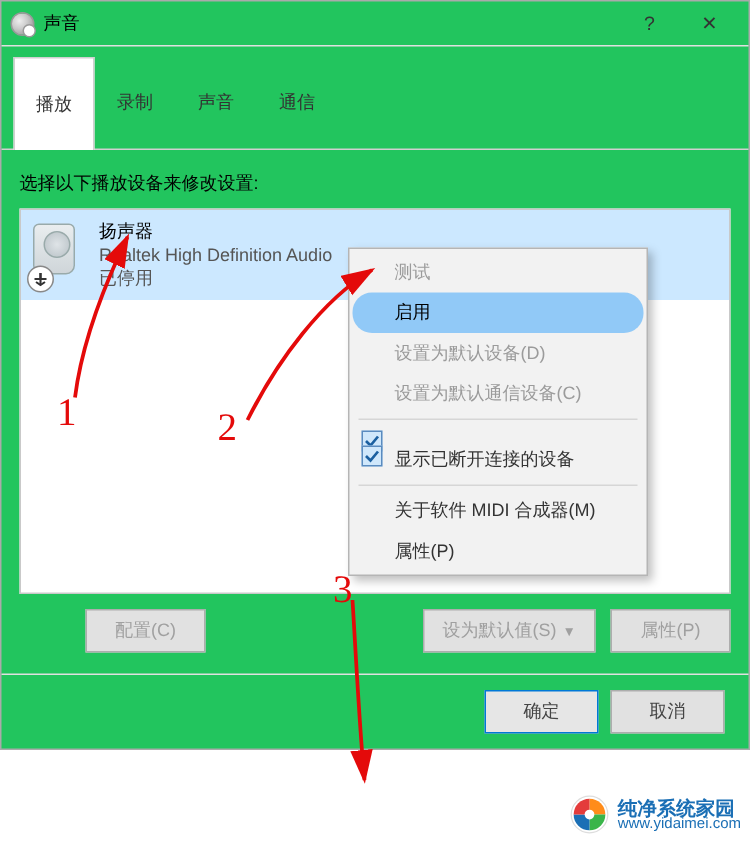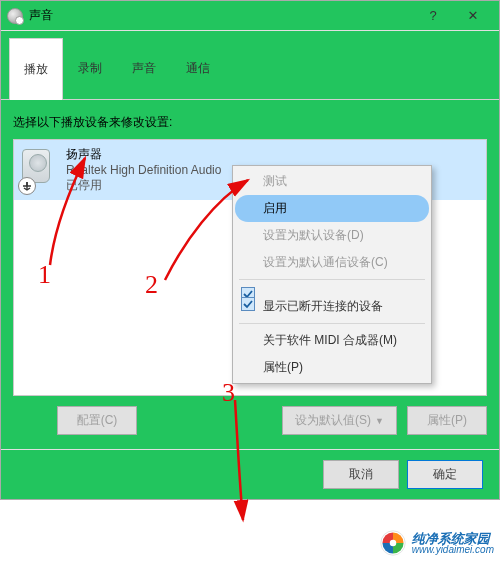--- a/index.html
+++ b/index.html
@@ -52,21 +52,21 @@
 
   .dlg-buttons { display:flex; justify-content:flex-end; padding:10px 16px; border-top:1px solid #e0e0e0; gap:8px; }
   .dlg-buttons .btn { min-width:76px; }
 
   
   .anno { position:absolute; pointer-events:none; z-index:50; }
   .anno-num { color:#e40a0a; font-family: "Comic Sans MS", cursive; font-size:26px; font-weight:500; }
   .arrow-svg { position:absolute; }
 
   
-  .watermark { position:absolute; right:6px; bottom:6px; display:flex; align-items:center; gap:6px; z-index:60; font-size:13px;font-style:italic; }
+  .watermark { position:absolute; right:6px; bottom:6px; display:flex; align-items:center; gap:6px; z-index:60; font-size:13px; }
   .watermark .wm-logo { width:26px; height:26px; }
   .watermark .wm-text { display:flex; flex-direction:column; line-height:1; }
   .watermark .wm-title { color:#1b6fb5; font-weight:bold; font-size:13px; }
   .watermark .wm-url { color:#1b6fb5; font-size:10px; }
 </style>
 </head>
 <body>
 
 <div class="window">
 
@@ -141,22 +141,22 @@
       <button class="btn disabled">配置(C)</button>
       <div class="spacer"></div>
       <button class="btn disabled">
         <span>设为默认值(S)</span><span class="dropdown-arrow">▼</span>
       </button>
       <button class="btn disabled">属性(P)</button>
     </div>
   </div>
 
   <div class="dlg-buttons">
+    <button class="btn" style="background:#e6e6e6;border-color:#0078d7">确定</button>
     <button class="btn">取消</button>
-    <button class="btn" style="background:#e6e6e6;border-color:#0078d7">确定</button>
   </div>
 
 </div>
 
 <svg class="anno arrow-svg" style="left:0;top:0;" width="500" height="562">
   <defs>
     <marker id="ah" markerWidth="10" markerHeight="10" refX="8" refY="3" orient="auto">
       <path d="M0,0 L9,3 L0,6 Z" fill="#e40a0a"></path>
     </marker>
   </defs>

